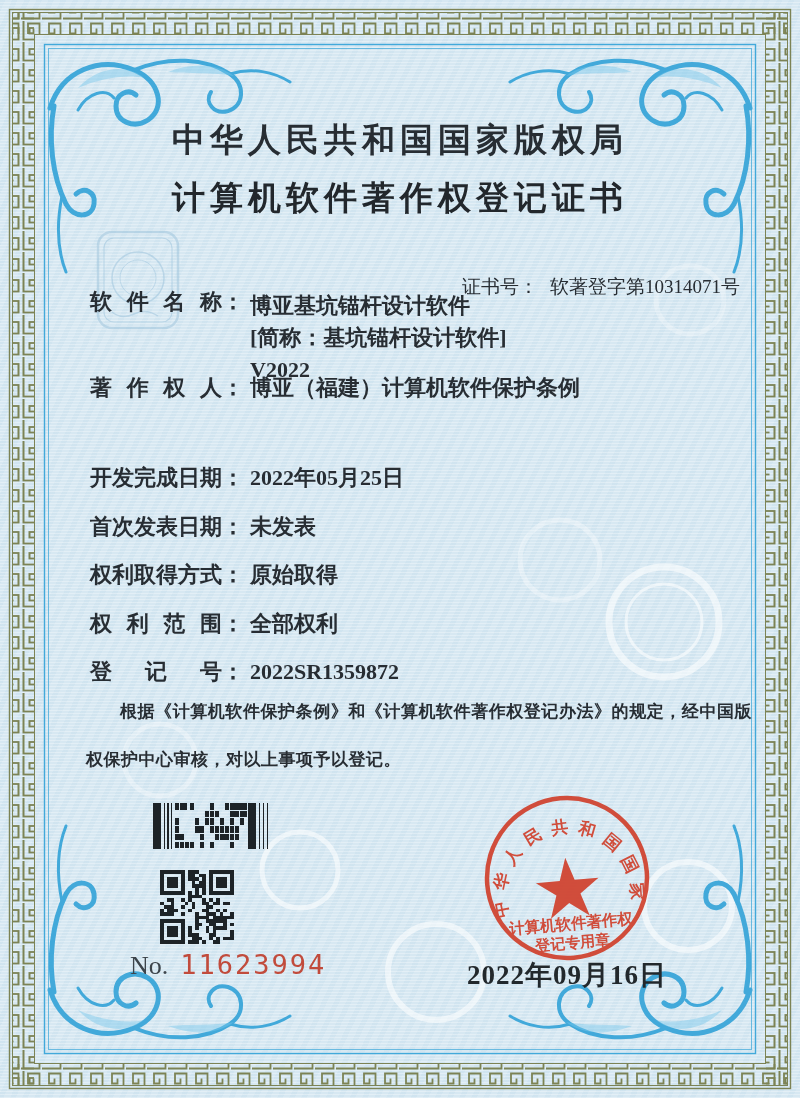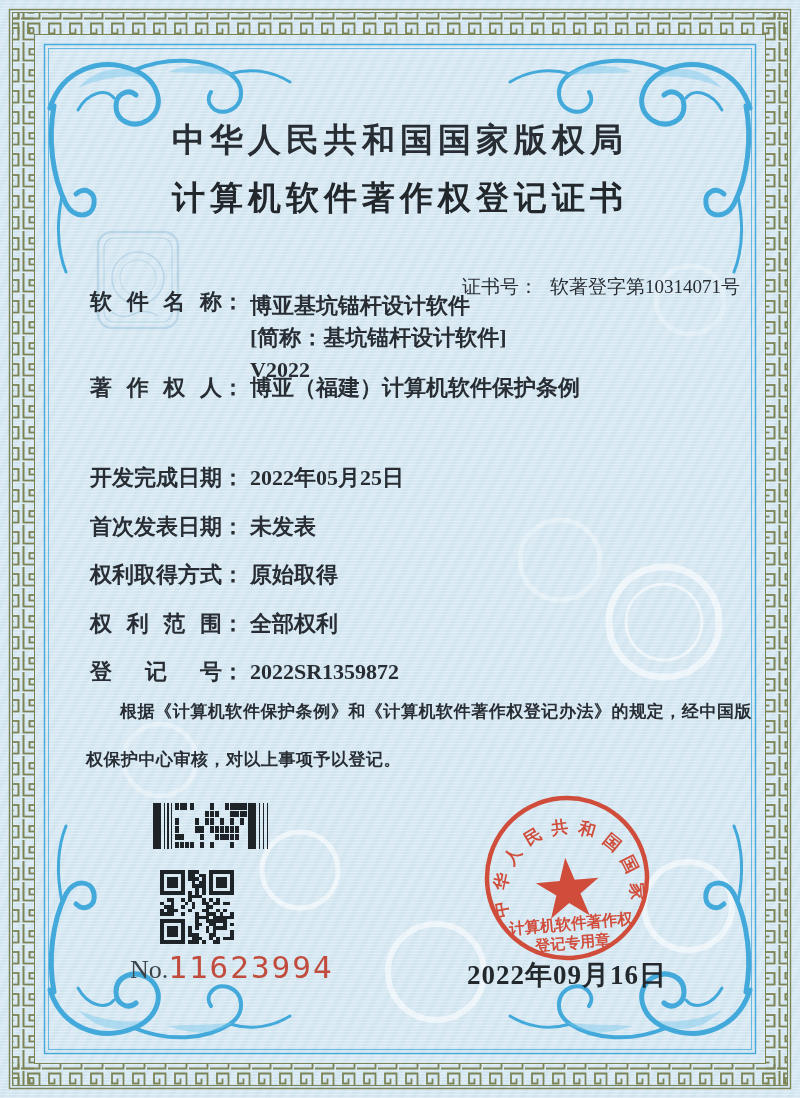--- a/index.html
+++ b/index.html
@@ -24,22 +24,22 @@
   .row .lbl{display:inline-block;width:132px;text-align:justify;text-align-last:justify;}
   .row .val{position:absolute;left:160px;top:0;}
   .row .vlines{position:absolute;left:160px;top:4px;}
   .row .vlines div{line-height:32px;}
   .statement{position:absolute;left:86px;top:688px;width:666px;
     font-size:17px;line-height:48px;text-align:justify;text-indent:2em;
     font-weight:600;letter-spacing:.5px;}
   .barcode{position:absolute;left:153px;top:803px;}
   .qr{position:absolute;left:160px;top:870px;}
   .serial{position:absolute;left:130px;top:949px;font-size:26px;color:#3c444b;white-space:nowrap;}
-  .serial .num{font-family:"DejaVu Sans Mono",monospace;font-size:31px;color:#c14b3c;
-    letter-spacing:2px;font-weight:400;}
+  .serial .num{font-family:"DejaVu Sans Mono",monospace;font-size:27px;color:#c14b3c;
+    letter-spacing:2px;margin-left:12px;font-weight:400;}
   .seal{position:absolute;left:480px;top:791px;}
   .issue-date{position:absolute;left:452px;top:957px;width:230px;text-align:center;
     font-size:27px;font-weight:600;color:#22282c;letter-spacing:1px;}
 </style>
 </head>
 <body>
 
 <div class="page">
 
   <svg class="frame" width="800" height="1098" viewBox="0 0 800 1098">

